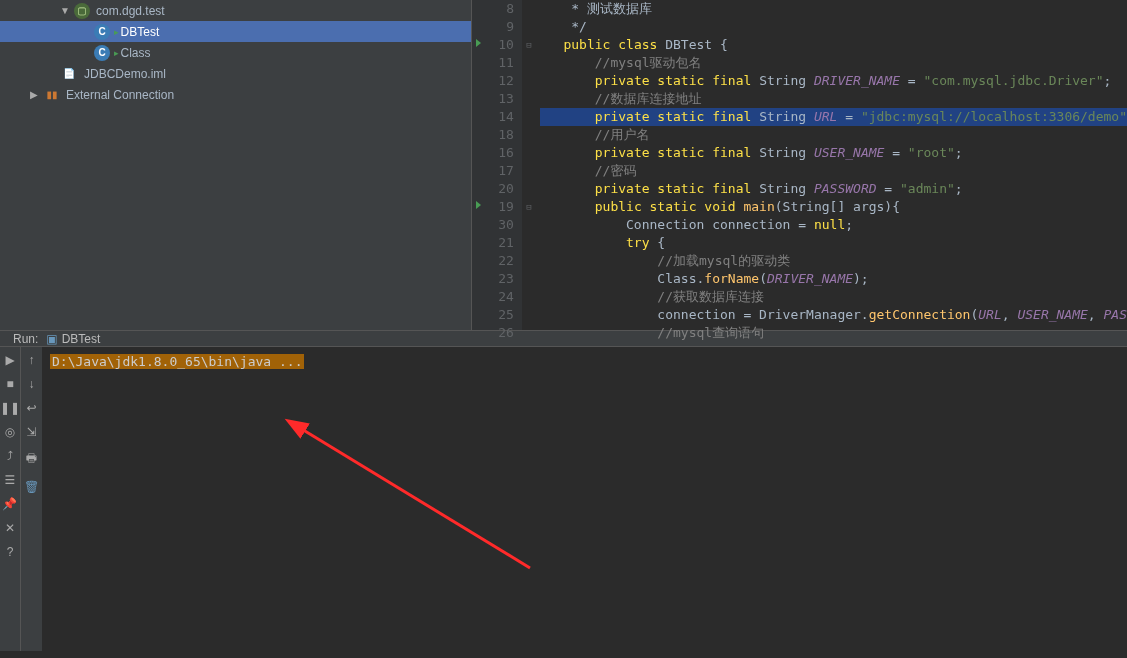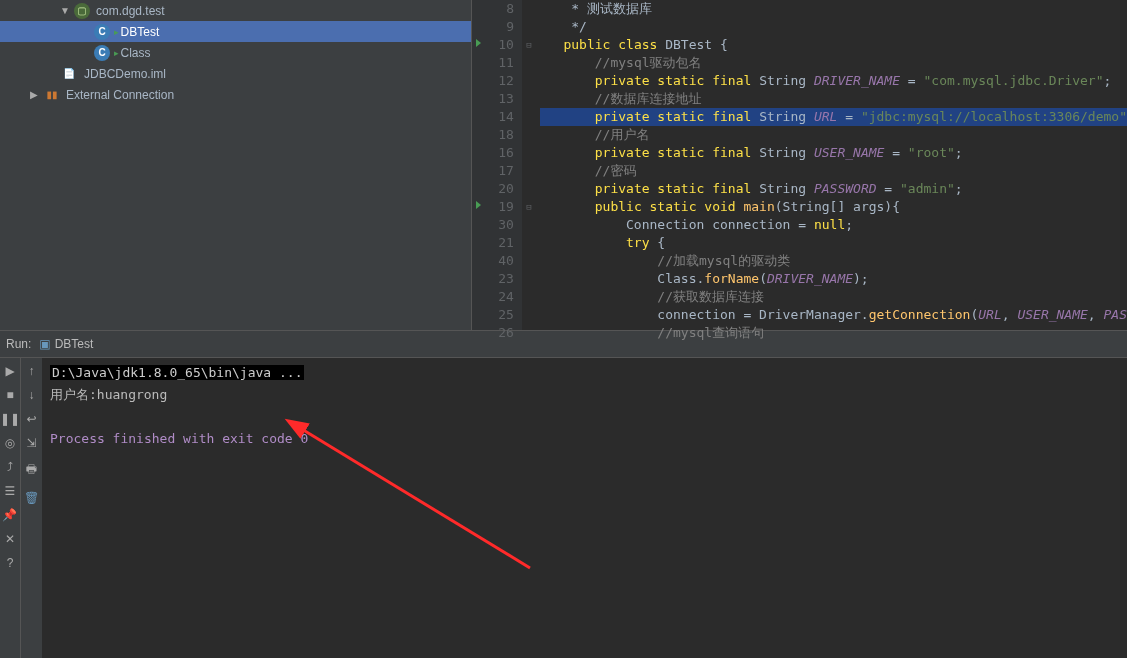--- a/index.html
+++ b/index.html
@@ -26,29 +26,29 @@
 .code { flex:1; padding-left:4px; white-space:pre; }
 .code > div { height:18px; }
 .kw { color:#fde047; }
 .type { color:#a9b7c6; }
 .str { color:#6a8759; }
 .field { color:#9876aa; font-style:italic; }
 .comment { color:#808080; }
 .clsname { color:#a9b7c6; }
 .method { color:#ffc66d; }
 .sel-line{ background:#214283;}
-.run-bar { height:28px; background:#3c3f41; border-top:1px solid #555; border-bottom:1px solid #555; display:flex; align-items:center; padding-left:6px; color:#bbb;}
+.run-bar { height:17px; background:#3c3f41; border-top:1px solid #555; border-bottom:1px solid #555; display:flex; align-items:center; padding-left:13px; color:#bbb;}
 .run-bar .tab{ padding:2px 8px; display:flex; align-items:center; gap:4px;}
 .run-panel { display:flex; height:304px; background:#2b2b2b; }
 .run-tools { width:20px; background:#3c3f41; display:flex; flex-direction:column; align-items:center; padding-top:6px; gap:10px; }
 .run-tools span{ cursor:pointer; font-size:12px; color:#aaa;}
 .run-tools2 { width:22px; background:#3c3f41; border-left:1px solid #555; display:flex; flex-direction:column; align-items:center; padding-top:6px; gap:10px;}
 .run-tools2 span{ cursor:pointer; font-size:12px; color:#aaa;}
 .console { flex:1; font-family:Consolas,monospace; font-size:13px; padding:4px 8px; color:#bbb; line-height:22px;}
-.console .cmd { background:#000000; color:#ccc; padding:0 2px;}
+.console .cmd { background:#a16207; color:#ccc; padding:0 2px;}
 .console .exit { color:#b08cc7; }
 .play{color:#499c54;}
 .stop{color:#c75450;}
 .arrow-annot { position:absolute; left:80px; top:408px; pointer-events:none;}
 </style>
 </head>
 <body>
 
 <div class="top">
   <div class="project-tree">
@@ -87,21 +87,21 @@
         <div>12</div>
         <div>13</div>
         <div>14</div>
         <div>18</div>
         <div>16</div>
         <div>17</div>
         <div>20</div>
         <div>19<span class="gut-mark"></span></div>
         <div>30</div>
         <div>21</div>
-        <div>40</div>
+        <div>22</div>
         <div>23</div>
         <div>24</div>
         <div>25</div>
         <div>26</div>
       </div>
     <div class="fold-col" id="foldcol">
         <div></div>
         <div></div>
         <div>⊟</div>
         <div></div>
@@ -146,21 +146,21 @@
     <span>?</span>
   </div>
   <div class="run-tools2">
     <span>↑</span>
     <span>↓</span>
     <span>↩</span>
     <span>⇲</span>
     <span>🖶</span>
     <span style="color:#6897bb;">🗑</span>
   </div>
-  <div class="console" id="console"><div><span class="cmd">D:\Java\jdk1.8.0_65\bin\java ...</span></div><div>用户名:huangrong</div><br><div class="exit">Process finished with exit code 0</div></div>
+  <div class="console" id="console"><div><span class="cmd">D:\Java\jdk1.8.0_65\bin\java ...</span></div><br></div>
 </div>
 
 <svg class="arrow-annot" width="520" height="200">
   <defs>
       <marker id="ah" markerWidth="10" markerHeight="10" refX="2" refY="3" orient="auto">
     <path d="M0,0 L0,6 L8,3 z" fill="#ff2a2a"></path>
       </marker>
     </defs>
   <line x1="450" y1="160" x2="220" y2="20" stroke="#ff2a2a" stroke-width="3" marker-end="url(#ah)"></line>
 </svg>

